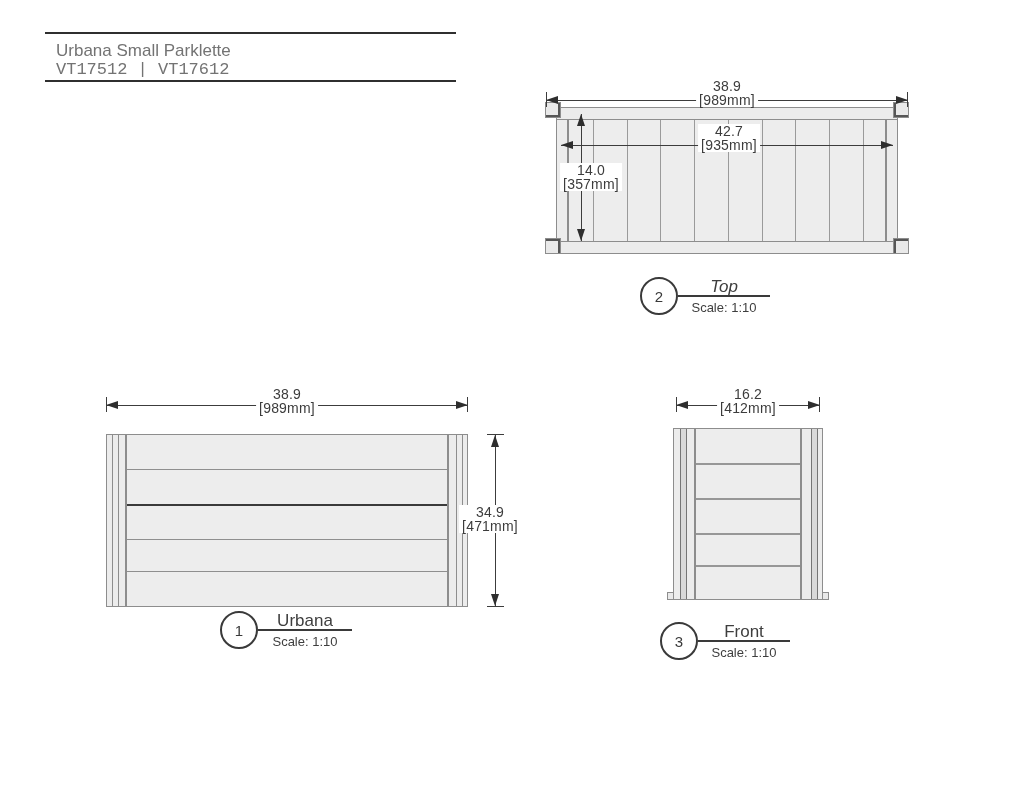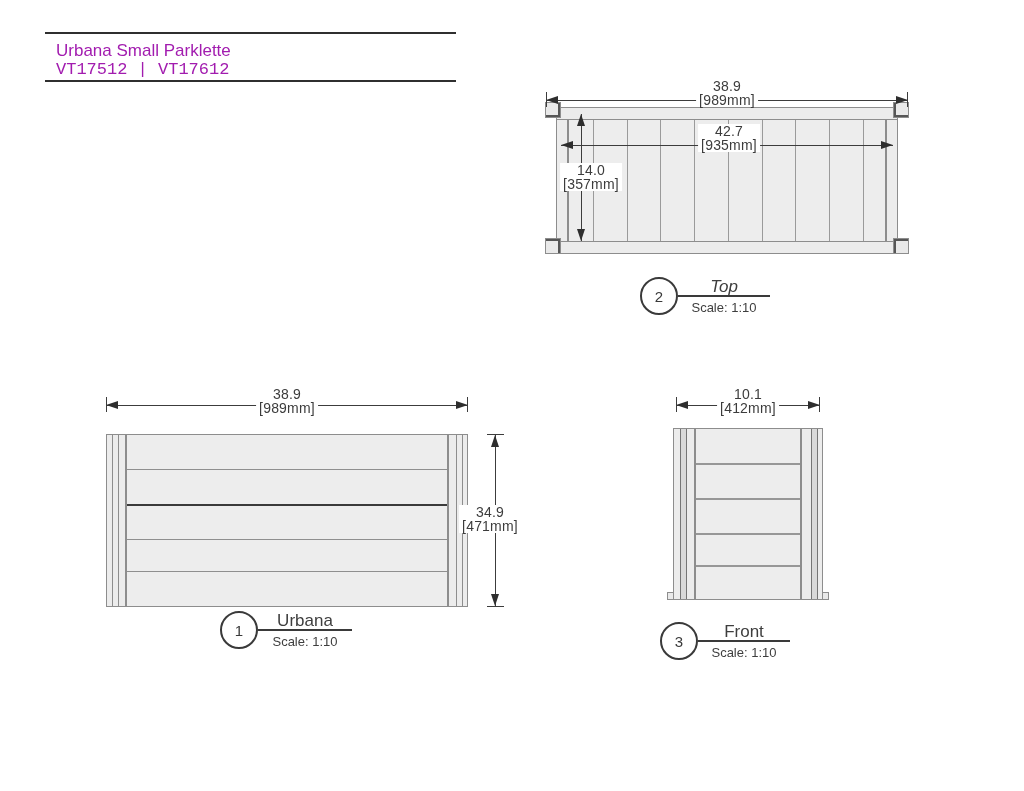--- a/index.html
+++ b/index.html
@@ -18,21 +18,21 @@
   .arr-d{border-left:4px solid transparent;border-right:4px solid transparent;border-top:12px solid #2e2e2e;}
   .dimtext{position:absolute;transform:translateX(-50%);text-align:center;color:#3c3c3c;
            font-size:14px;line-height:14px;white-space:nowrap;letter-spacing:0.2px;}
   .dimtext div{background:#ffffff;padding:0 3px;}
   .callout-circle{position:absolute;width:38px;height:38px;border:2px solid #3a3a3a;border-radius:50%;
            background:#fff;box-sizing:border-box;display:flex;align-items:center;justify-content:center;
            font-size:15px;color:#3a3a3a;}
   .leader{position:absolute;height:2px;background:#3a3a3a;}
   .view-label{position:absolute;text-align:center;font-size:17px;color:#3e3e3e;}
   .scale-label{position:absolute;text-align:center;font-size:13px;color:#3e3e3e;}
-  .title-text{position:absolute;font-size:17px;line-height:19px;color:#a21caf;}
+  .title-text{position:absolute;font-size:17px;line-height:19px;color:#737373;}
   .postline{position:absolute;top:0;width:1px;height:100%;background:#8d8d8d;}
   .postband{position:absolute;top:0;height:100%;background:#d9d9d9;border-left:1px solid #757575;
            border-right:1px solid #757575;box-sizing:border-box;}
 </style>
 </head>
 <body>
 
 <div id="canvas">
 
   <div>
@@ -156,21 +156,21 @@
       <div class="postband" style="left:9px;width:7px;"></div>
     </div>
   </div>
 
   <div class="dline" style="left:676px;top:405px;width:144px;height:1px;"></div>
   <div class="tick" style="left:676px;top:397px;width:1px;height:15px;"></div>
   <div class="tick" style="left:819px;top:397px;width:1px;height:15px;"></div>
   <div class="arr arr-l" style="left:676px;top:401px;"></div>
   <div class="arr arr-r" style="left:808px;top:401px;"></div>
   <div class="dimtext" style="left:748px;top:387px;">
-    <div>10.1</div>
+    <div>16.2</div>
     <div>[412mm]</div>
   </div>
 
   <div class="callout-circle" style="left:660px;top:622px;">
     <span>3</span>
   </div>
   <div class="leader" style="left:698px;top:640px;width:92px;"></div>
   <div class="view-label" style="left:698px;top:622px;width:92px;">Front</div>
   <div class="scale-label" style="left:698px;top:645px;width:92px;">Scale: 1:10</div>
 

